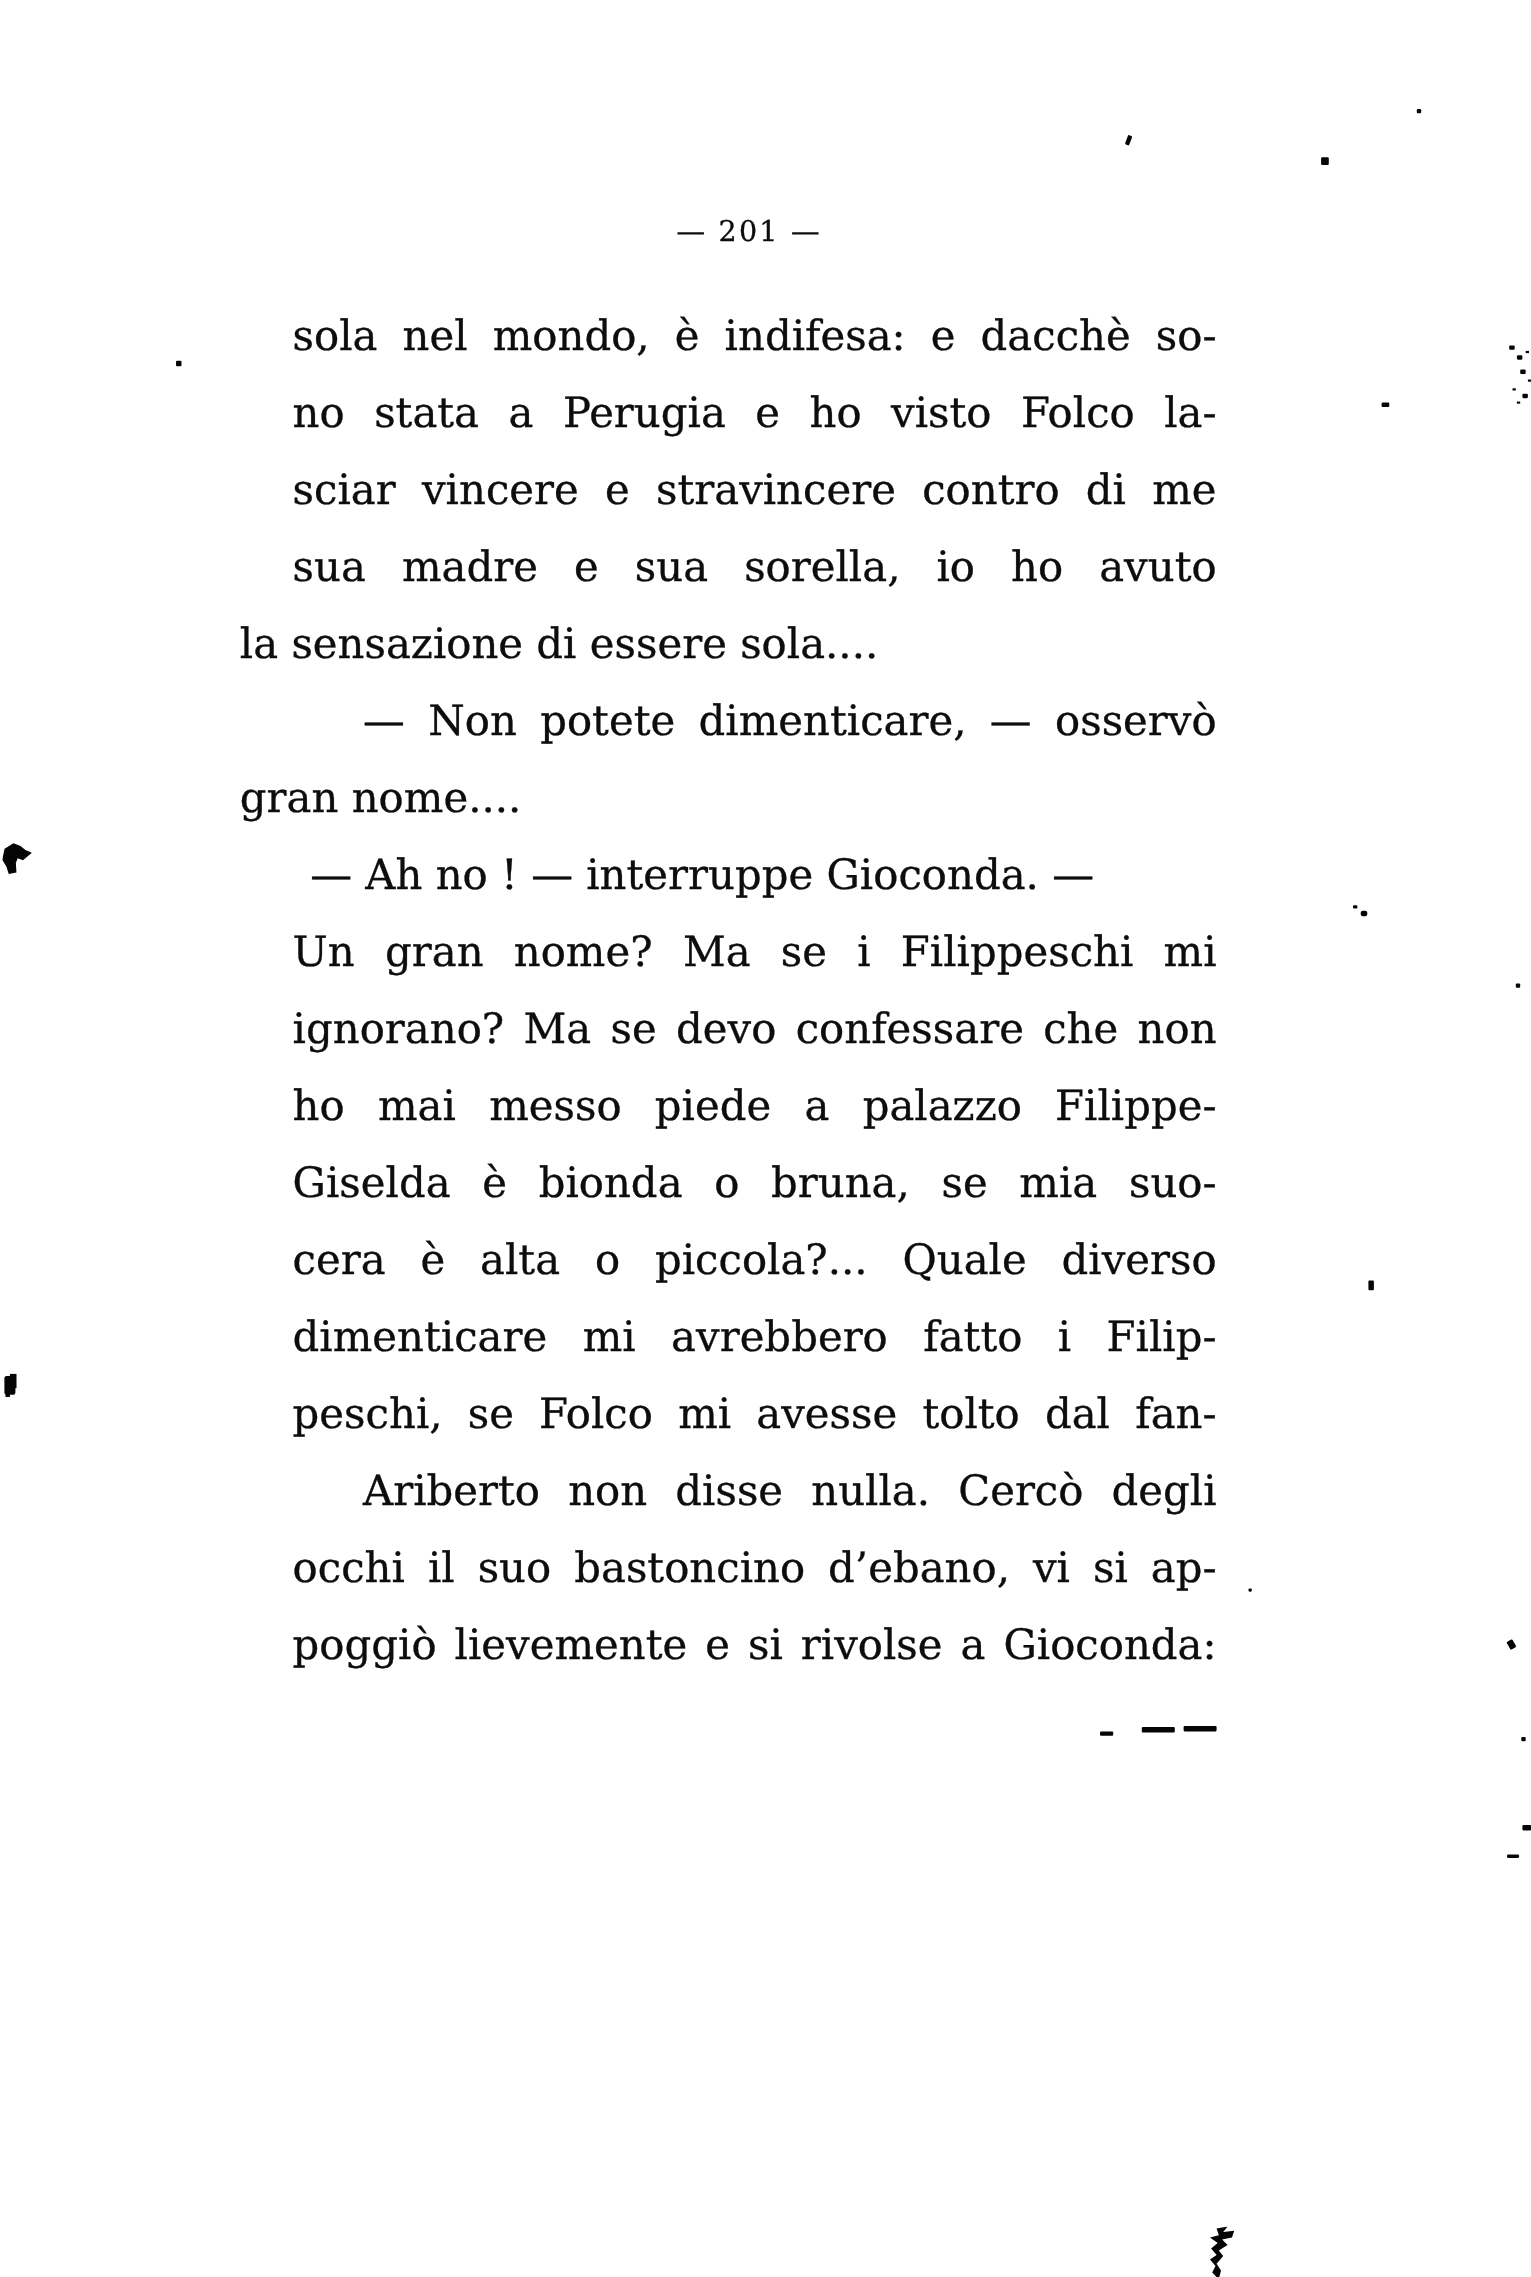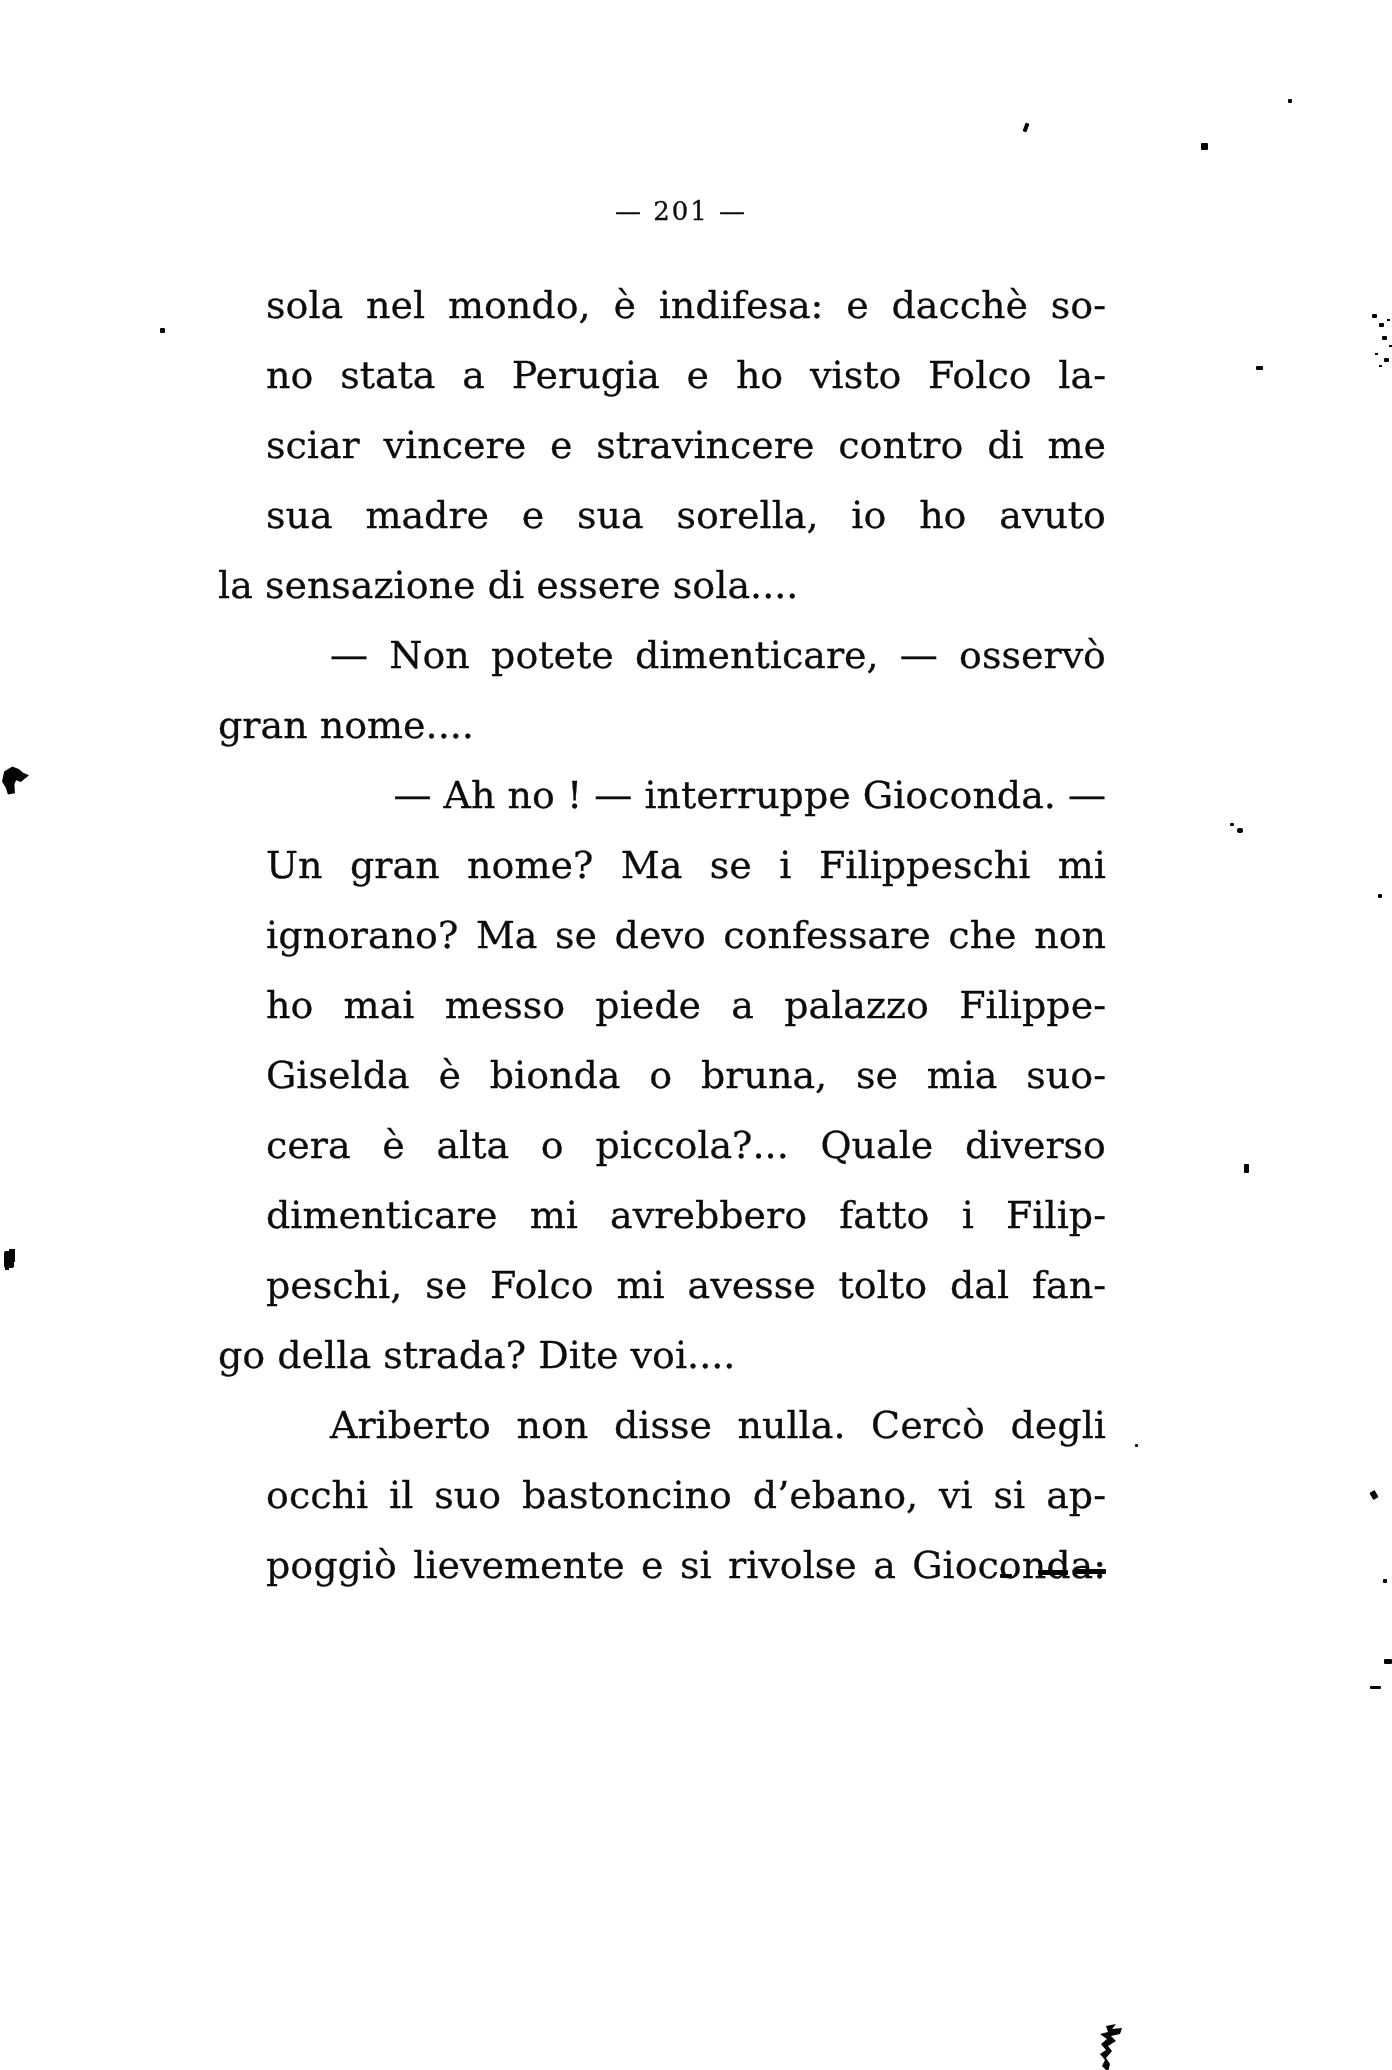--- a/index.html
+++ b/index.html
@@ -29,21 +29,21 @@
     line-height:70px;
     font-size:38px;
     white-space:nowrap;
   }
   .line.j{
     white-space:normal;
     text-align:justify;
     text-align-last:justify;
     margin-left:48px;
   }
-  .line.indent{padding-left:64px;text-align:right;}
+  .line.indent{padding-left:64px;}
   
   .mark{position:absolute;background:#050505;}
   .blot-flag{
     left:2px;top:766px;width:27px;height:31px;
     clip-path:polygon(8% 18%,38% 2%,62% 10%,78% 22%,100% 30%,70% 52%,52% 46%,46% 60%,48% 88%,22% 92%,14% 70%,0 50%);
   }
   .blot-left-small{left:4px;top:1251px;width:10px;height:17px;border-radius:2px;
     box-shadow:3px -4px 0 -2px #050505, -2px 5px 0 -3px #050505;}
   .dot{border-radius:1px;}
   .squiggle{position:absolute;left:1096px;top:2024px;}
@@ -64,21 +64,20 @@
     <div class="line j indent">— Non potete dimenticare, — osservò</div>
     <div class="line">gran nome....</div>
     <div class="line indent">— Ah no ! — interruppe Gioconda. —</div>
     <div class="line j">Un gran nome? Ma se i Filippeschi mi</div>
     <div class="line j">ignorano? Ma se devo confessare che non</div>
     <div class="line j">ho mai messo piede a palazzo Filippe-</div>
     <div class="line j">Giselda è bionda o bruna, se mia suo-</div>
     <div class="line j">cera è alta o piccola?... Quale diverso</div>
     <div class="line j">dimenticare mi avrebbero fatto i Filip-</div>
     <div class="line j">peschi, se Folco mi avesse tolto dal fan-</div>
-    <div class="line">go della strada? Dite voi....</div>
     <div class="line j indent">Ariberto non disse nulla. Cercò degli</div>
     <div class="line j">occhi il suo bastoncino d’ebano, vi si ap-</div>
     <div class="line j">poggiò lievemente e si rivolse a Gioconda:</div>
   </div>
 
   <div class="mark blot-flag"></div>
   <div class="mark blot-left-small"></div>
 
   <div class="mark dot" style="left:160px;top:328px;width:5px;height:5px;"></div>
   <div class="mark dot" style="left:1024px;top:123px;width:4px;height:9px;transform:rotate(20deg);"></div>

